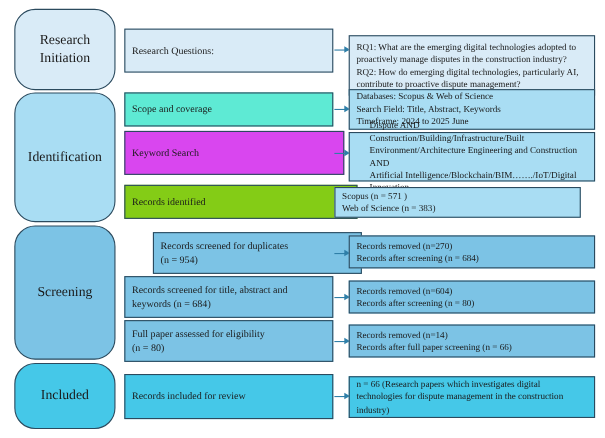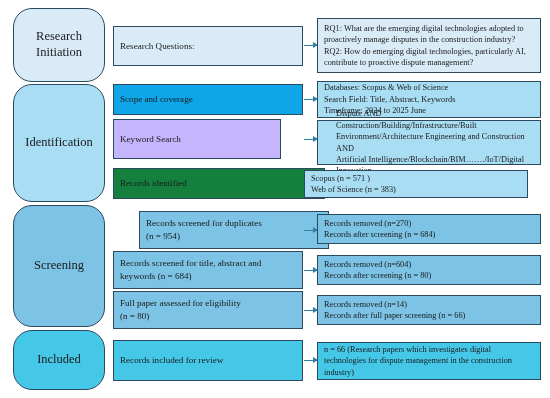--- a/index.html
+++ b/index.html
@@ -62,49 +62,49 @@
 
 <div id="flow">
 
   <div class="stage" style="left: 13px; top: 8px; width: 92px; height: 74px; background: rgb(217, 235, 247); white-space: pre-line;">Research
 Initiation</div>
 
   <div class="box mid" style="left:113px;top:26px;width:190px;height:40px;background:#d9ebf7;">
     <span class="txt">Research Questions:</span>
   </div>
   <div class="arrow" style="left:304px;top:45px;width:13px;"></div>
-  <div class="box right" style="left:317px;top:18px;width:224px;height:55px;background:#d9ebf7;">
+  <div class="box right" style="left:317px;top:32px;width:224px;height:55px;background:#d9ebf7;">
     <span class="txt">RQ1: What are the emerging digital technologies adopted to proactively manage disputes in the construction industry?
 RQ2: How do emerging digital technologies, particularly AI, contribute to proactive dispute management?</span>
   </div>
 
   <div class="stage" style="left: 13px; top: 84px; width: 92px; height: 118px; background: rgb(169, 221, 243); white-space: pre-line;">Identification</div>
 
-  <div class="box mid" style="left:113px;top:84px;width:190px;height:31px;background:#0ea5e9;">
+  <div class="box mid" style="left:113px;top:84px;width:190px;height:31px;background:#5eead4;">
     <span class="txt">Scope and coverage</span>
   </div>
   <div class="arrow" style="left:304px;top:99px;width:13px;"></div>
   <div class="box right" style="left:317px;top:81px;width:224px;height:37px;background:#a9ddf3;">
     <span class="txt">Databases: Scopus &amp; Web of Science
 Search Field: Title, Abstract, Keywords
 Timeframe: 2024 to 2025 June</span>
   </div>
 
-  <div class="box mid" style="left:113px;top:119px;width:168px;height:40px;background:#c4b5fd;">
+  <div class="box mid" style="left:113px;top:119px;width:200px;height:40px;background:#d946ef;">
     <span class="txt">Keyword Search</span>
   </div>
   <div class="arrow" style="left:304px;top:139px;width:13px;"></div>
   <div class="box right" style="left:317px;top:120px;width:224px;height:45px;background:#a9ddf3;padding-left:18px;">
     <span class="txt">Dispute AND
 Construction/Building/Infrastructure/Built
 Environment/Architecture Engineering and Construction AND
 Artificial Intelligence/Blockchain/BIM……./IoT/Digital Innovation</span>
   </div>
 
-  <div class="box mid" style="left:113px;top:168px;width:212px;height:31px;background:#15803d;">
+  <div class="box mid" style="left:113px;top:168px;width:212px;height:31px;background:#84cc16;">
     <span class="txt">Records identified</span>
   </div>
   <div class="arrow" style="left:304px;top:183px;width:13px;"></div>
   <div class="box right" style="left:304px;top:170px;width:224px;height:28px;background:#a9ddf3;">
     <span class="txt">Scopus (n = 571 )
 Web of Science (n = 383)</span>
   </div>
 
   <div class="stage" style="left: 13px; top: 205px; width: 92px; height: 122px; background: rgb(124, 195, 229); white-space: pre-line;">Screening</div>
 

